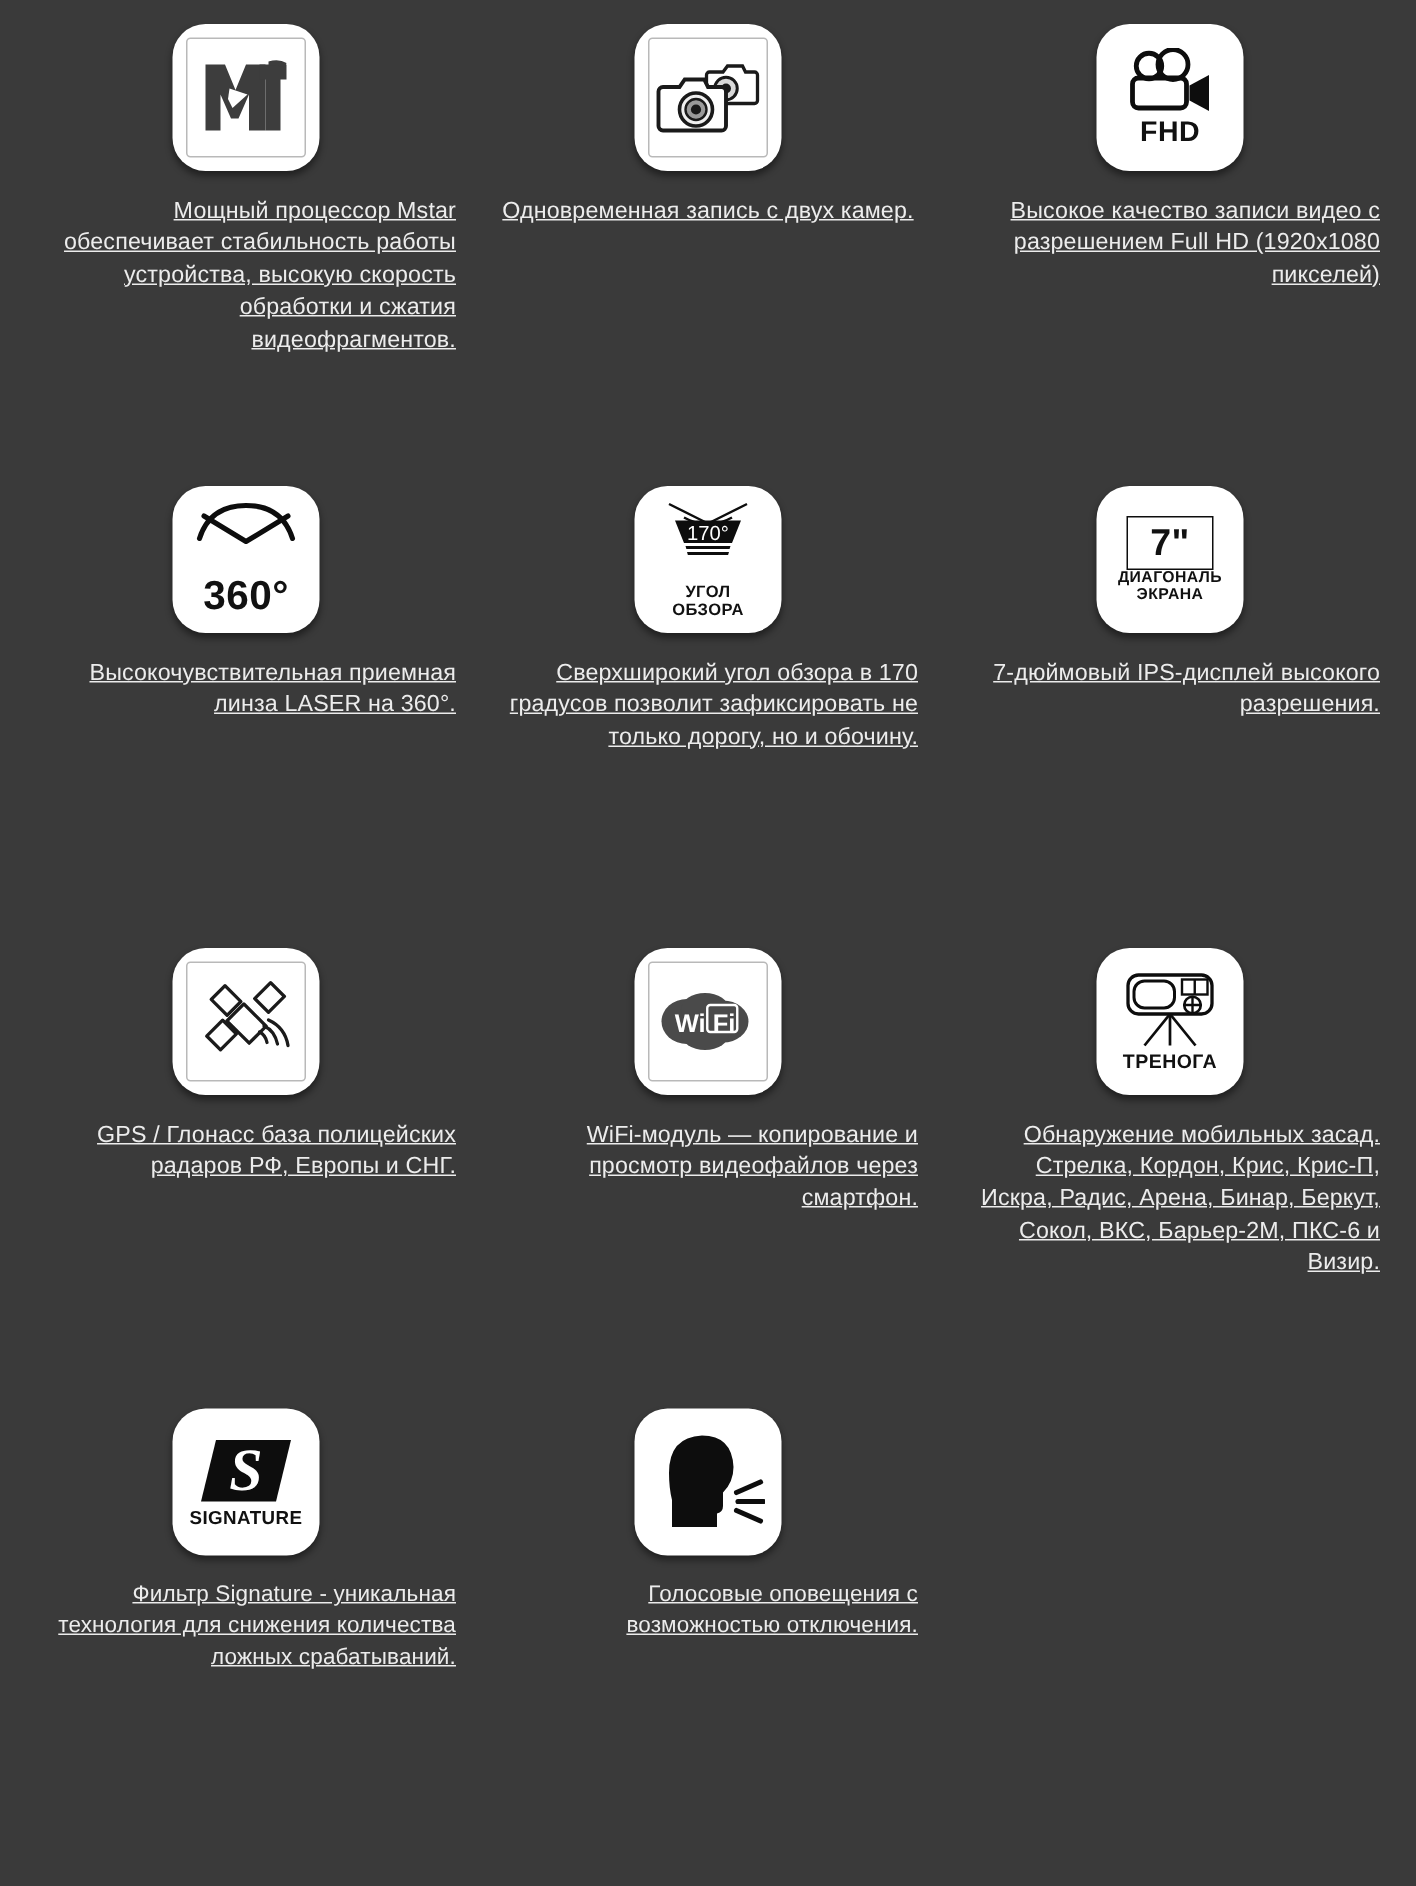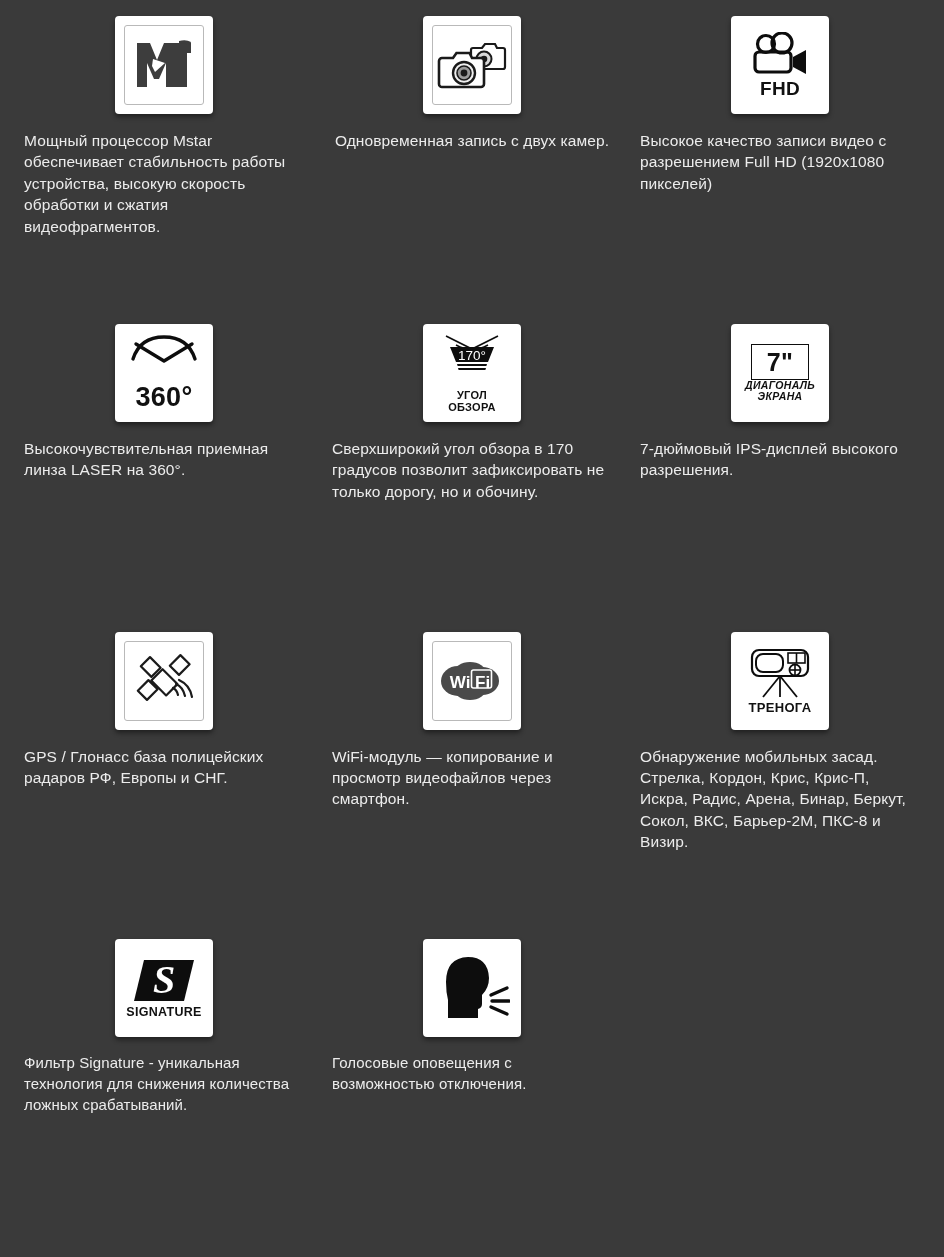--- a/index.html
+++ b/index.html
@@ -27,36 +27,37 @@
     display: flex;
     flex-direction: column;
     align-items: center;
     box-sizing: border-box;
     padding: 0 14px;
   }
   .icon-tile {
     width: 98px;
     height: 98px;
     background: #ffffff;
-    border-radius: 4px;
+    border-radius: 22px;
     box-shadow: 0 3px 5px rgba(0,0,0,0.45);
     display: flex;
     align-items: center;
     justify-content: center;
     flex: none;
     margin-bottom: 16px;
     position: relative;
   }
   .caption {
     color: #ececec;
     font-size: 15.5px;
     line-height: 1.38;
-    text-align: left;
+    text-align: right;
     letter-spacing: 0.1px;
     max-width: 285px;
+    text-decoration: underline;
   }
   .r4 .caption { font-size: 15px; }
   svg { display: block; }
 
   
   .inner-frame {
     position: absolute;
     left: 9px; top: 9px; right: 9px; bottom: 9px;
     border: 1.5px solid #b9b9b9;
     border-radius: 3px;
@@ -167,21 +168,21 @@
     </div>
     <div class="caption">Сверхширокий угол обзора в 170 градусов позволит зафиксировать не только дорогу, но и обочину.</div>
   </div>
 
   <div class="cell r2">
     <div class="icon-tile">
       <div class="stack">
         <div style="border:1.8px solid #0d0d0d;width:56px;height:34px;display:flex;align-items:center;justify-content:center;">
           <span class="tile-label" style="font-size:25px;">7"</span>
         </div>
-        <div class="tile-label" style="font-size:10.5px;margin-top:0;font-style:italic;">
+        <div class="tile-label" style="font-size:10.5px;margin-top:0;">
           <div>ДИАГОНАЛЬ</div>
           <div>ЭКРАНА</div>
         </div>
       </div>
     </div>
     <div class="caption">7-дюймовый IPS-дисплей высокого разрешения.</div>
   </div>
 
   <div class="cell r3">
     <div class="icon-tile">
@@ -237,21 +238,21 @@
           <line x1="48" y1="17" x2="48" y2="29" stroke="#0d0d0d" stroke-width="1.6"></line>
           <g stroke="#0d0d0d" stroke-width="1.8">
             <line x1="33" y1="29" x2="33" y2="50"></line>
             <line x1="33" y1="29" x2="16" y2="50"></line>
             <line x1="33" y1="29" x2="50" y2="50"></line>
           </g>
         </svg>
         <div class="tile-label" style="font-size:13px;margin-top:2px;">ТРЕНОГА</div>
       </div>
     </div>
-    <div class="caption">Обнаружение мобильных засад. Стрелка, Кордон, Крис, Крис-П, Искра, Радис, Арена, Бинар, Беркут, Сокол, ВКС, Барьер-2М, ПКС-8 и Визир.</div>
+    <div class="caption">Обнаружение мобильных засад. Стрелка, Кордон, Крис, Крис-П, Искра, Радис, Арена, Бинар, Беркут, Сокол, ВКС, Барьер-2М, ПКС-6 и Визир.</div>
   </div>
 
   <div class="cell r4">
     <div class="icon-tile">
       <div class="stack">
         <svg width="64" height="45" viewBox="0 0 64 45">
           <path d="M12 2 h50 l-10 41 h-50 z" fill="#0d0d0d"></path>
           <text x="32" y="35" font-family="Liberation Serif, serif" font-style="italic" font-weight="bold" font-size="40" fill="#ffffff" text-anchor="middle">S</text>
         </svg>
         <div class="tile-label" style="font-size:12.5px;margin-top:3px;">SIGNATURE</div>

